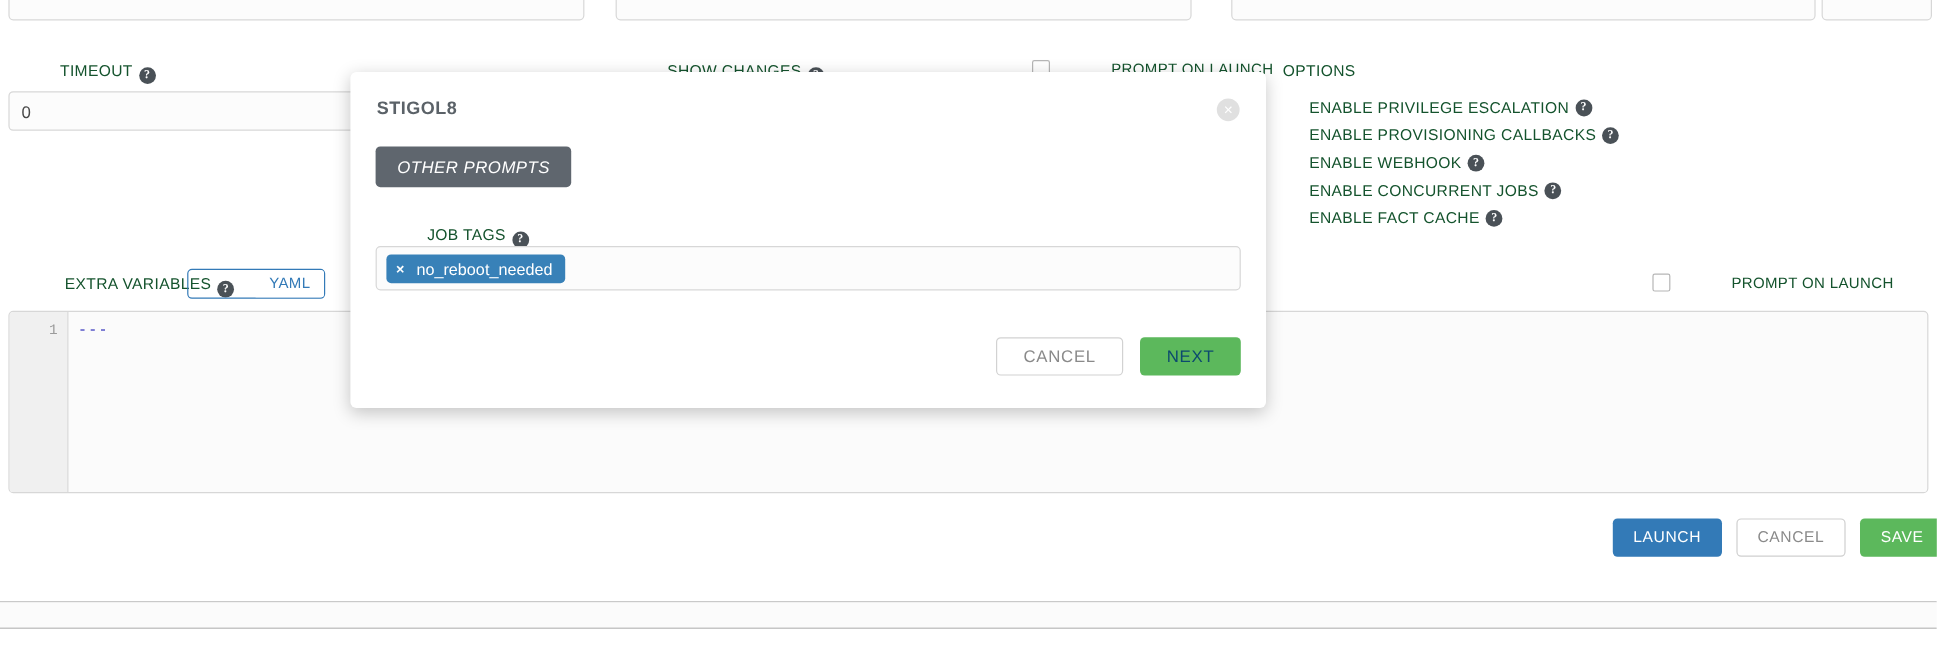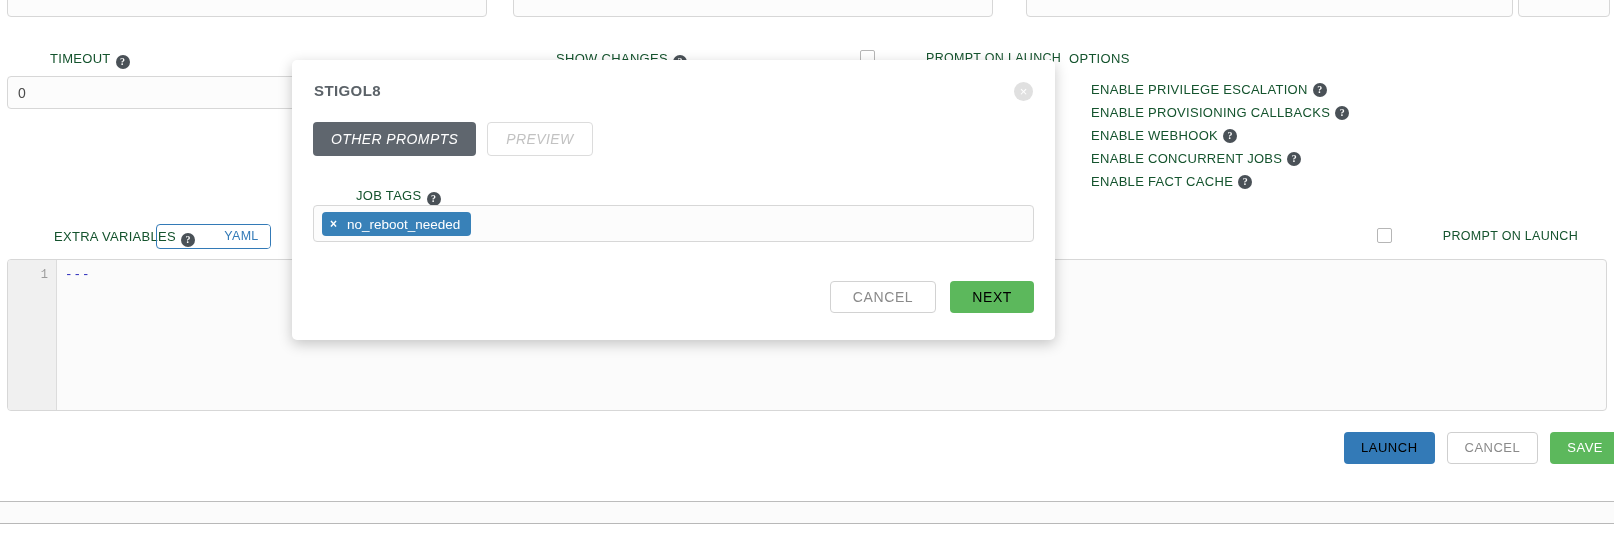--- a/index.html
+++ b/index.html
@@ -173,21 +173,21 @@
     font-size: 13px;
     letter-spacing: .5px;
     padding: 0 17px;
     height: 32px;
     line-height: 32px;
     cursor: pointer;
     font-family: "Liberation Sans", sans-serif;
     text-transform: uppercase;
     white-space: nowrap;
   }
-  .btn-blue    { background: #337ab7; color: #000000; }
+  .btn-blue    { background: #337ab7; color: #ffffff; }
   .btn-green   { background: #5cb85c; color: #fff; }
   .btn-outline { background: #fff; color: #8a8a8a; border: 1px solid #cfcfcf; line-height: 30px; }
 
   
   #footer-divider {
     position: absolute;
     left: 0; top: 501px;
     width: 1614px; height: 1px;
     background: #bcbcbc;
   }
@@ -294,21 +294,21 @@
     font-size: 14px;
     letter-spacing: .6px;
     padding: 0 22px;
     cursor: pointer;
     text-transform: uppercase;
     box-sizing: border-box;
     font-family: "Liberation Sans", sans-serif;
     border: none;
   }
   .mbtn-cancel { background: #fff; color: #8a8a8a; border: 1px solid #d2d2d2; line-height: 30px; }
-  .mbtn-next   { background: #5cb85c; color: #000000; }
+  .mbtn-next   { background: #5cb85c; color: #0c4a6e; }
 </style>
 </head>
 <body>
 
 <div class="field" id="top-field-1"></div>
 <div class="field" id="top-field-2"></div>
 <div class="field" id="top-field-3"></div>
 <div class="field" id="top-field-4"></div>
 
 <div id="timeout-label">
@@ -382,21 +382,20 @@
 
 <div id="footer-divider"></div>
 <div id="footer-bar"></div>
 
 <div id="modal">
   <div id="modal-title">STIGOL8</div>
   <div id="modal-close">×</div>
 
   <div id="modal-tabs">
     <div class="tab tab-active">OTHER PROMPTS</div>
-    <div class="tab tab-inactive">PREVIEW</div>
   </div>
 
   <div id="jobtags-label">
     <span class="lbl">JOB TAGS</span><span class="help-icon">?</span>
   </div>
 
   <div id="jobtags-field">
     <span class="tag-chip">
       <span class="x">×</span>
       <span>no_reboot_needed</span>

